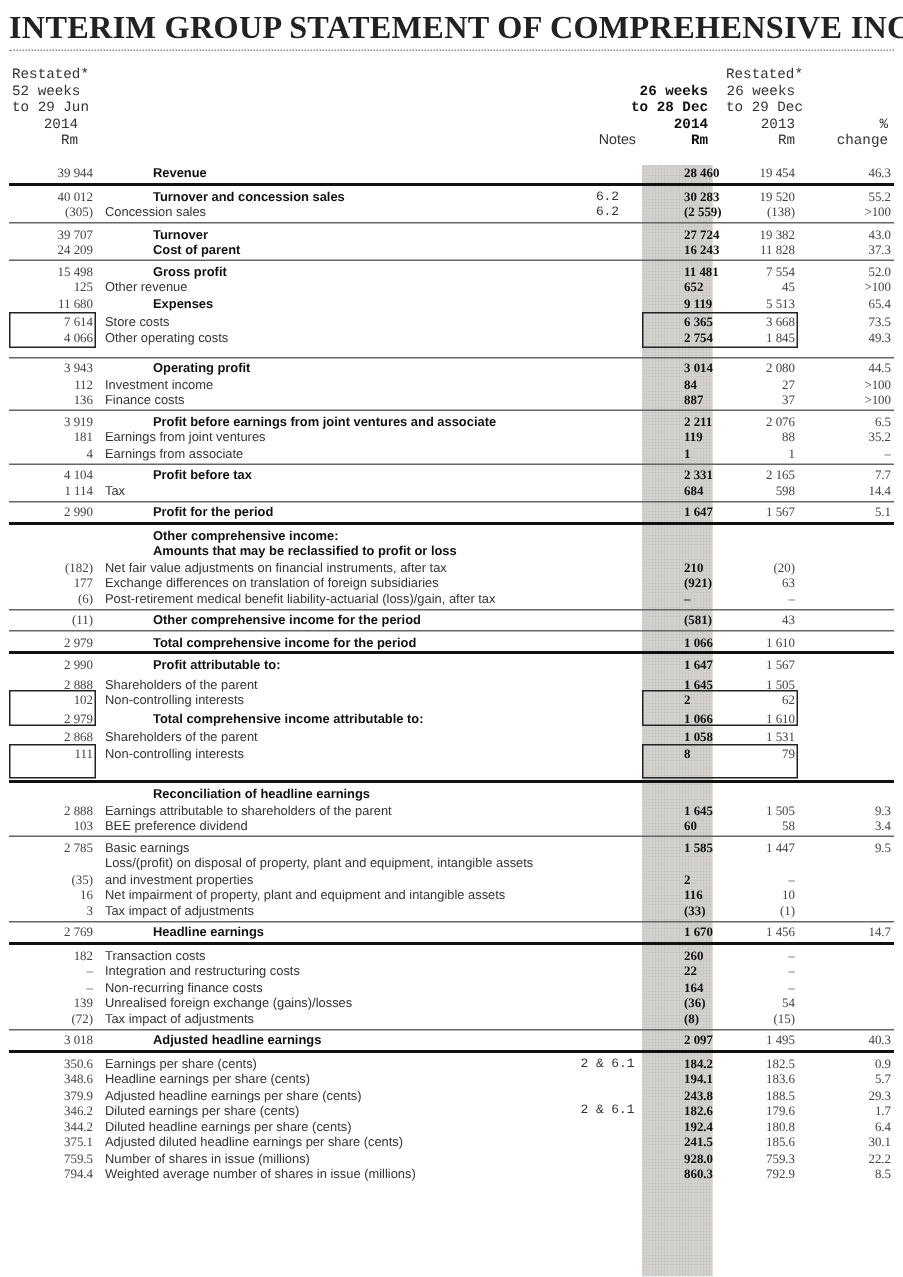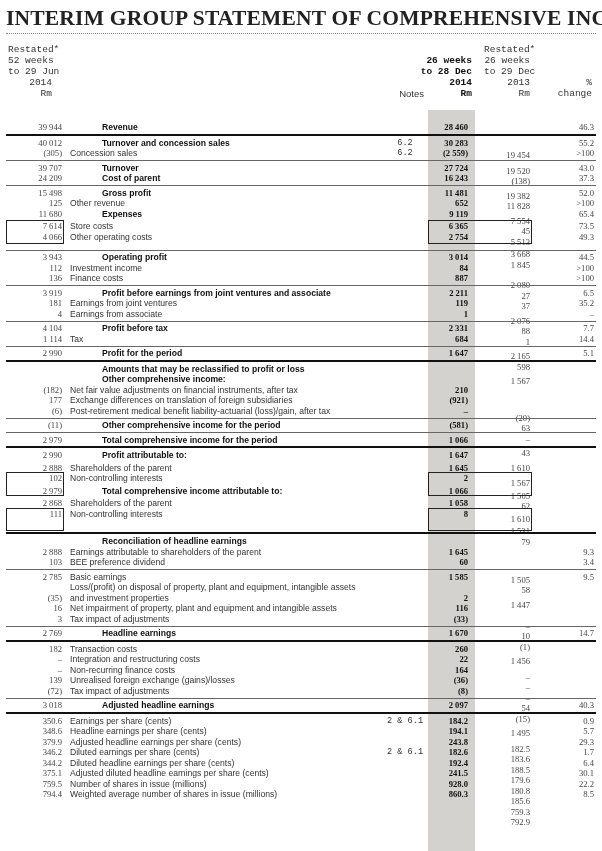--- a/index.html
+++ b/index.html
@@ -26,27 +26,27 @@
   }
 
   .hdr { position: absolute; top: 44px; font-family: Liberation Mono, monospace; font-size: 9.5px; line-height: 11px; color: #333; }
   .hdr div { white-space: nowrap; }
   .hdr.prior { left: 8px; width: 44px; text-align: right; }
   .hdr.notes { left: 380px; width: 44px; top: 88px; text-align: right; font-family: "Liberation Sans", sans-serif; }
   .hdr.cur { left: 420px; width: 52px; text-align: right; font-weight: bold; color: #111; }
   .hdr.cmp { left: 484px; width: 46px; text-align: right; }
   .hdr.pct { left: 548px; width: 44px; text-align: right; }
 
-  #rows { position: absolute; left: 6px; top: 122px; width: 590px; }
+  #rows { position: absolute; left: 6px; top: 110px; width: 590px; }
   .row { position: relative; height: 10.5px; font-size: 8.6px; line-height: 10.5px; white-space: nowrap; }
   .row .c-prior { position: absolute; left: 0; width: 56px; text-align: right; font-family: "Liberation Serif", serif; color: #444; }
   .row .c-label { position: absolute; left: 64px; width: 340px; color: #333; overflow: hidden; }
   .row .c-notes { position: absolute; left: 380px; width: 38px; text-align: center; font-family: Liberation Mono, monospace; color: #333; }
-  .row .c-cur { position: absolute; left: 422px; width: 40px; text-align: right; font-family: "Liberation Serif", serif; font-weight: bold; color: #111; }
-  .row .c-cmp { position: absolute; left: 478px; width: 46px; text-align: right; font-family: "Liberation Serif", serif; color: #444; margin-top: 28px; }
+  .row .c-cur { position: absolute; left: 422px; width: 40px; text-align: left; font-family: "Liberation Serif", serif; font-weight: bold; color: #111; padding-left: 28px; }
+  .row .c-cmp { position: absolute; left: 478px; width: 46px; text-align: right; font-family: "Liberation Serif", serif; color: #444; }
   .row .c-pct { position: absolute; left: 536px; width: 52px; text-align: right; font-family: "Liberation Serif", serif; color: #444; }
   .row.bold .c-label { font-weight: bold; color: #111; padding-left: 32px; }
 
   .rule { position: relative; width: 590px; }
   .rule.thin { height: 4px; }
   .rule.thin::after { content: ""; position: absolute; left: 0; right: 0; top: 1.5px; border-top: 1px solid #666; }
   .rule.thick { height: 5px; }
   .rule.thick::after { content: ""; position: absolute; left: 0; right: 0; top: 1px; border-top: 2.5px solid #111; }
   .rule.space { height: 6px; }
   .rule.pre { height: 2px; }
@@ -248,29 +248,29 @@
       <span class="c-prior">2 990</span>
       <span class="c-label">Profit for the period</span>
       <span class="c-notes"></span>
       <span class="c-cur">1 647</span>
       <span class="c-cmp">1 567</span>
       <span class="c-pct">5.1</span>
     </div>
     <div class="rule thick"></div>
     <div class="row bold">
       <span class="c-prior"></span>
-      <span class="c-label">Amounts that may be reclassified to profit or loss</span>
+      <span class="c-label">Other comprehensive income:</span>
       <span class="c-notes"></span>
       <span class="c-cur"></span>
       <span class="c-cmp"></span>
       <span class="c-pct"></span>
     </div>
     <div class="row bold">
       <span class="c-prior"></span>
-      <span class="c-label">Other comprehensive income:</span>
+      <span class="c-label">Amounts that may be reclassified to profit or loss</span>
       <span class="c-notes"></span>
       <span class="c-cur"></span>
       <span class="c-cmp"></span>
       <span class="c-pct"></span>
     </div>
     <div class="row">
       <span class="c-prior">(182)</span>
       <span class="c-label">Net fair value adjustments on financial instruments, after tax</span>
       <span class="c-notes"></span>
       <span class="c-cur">210</span>

